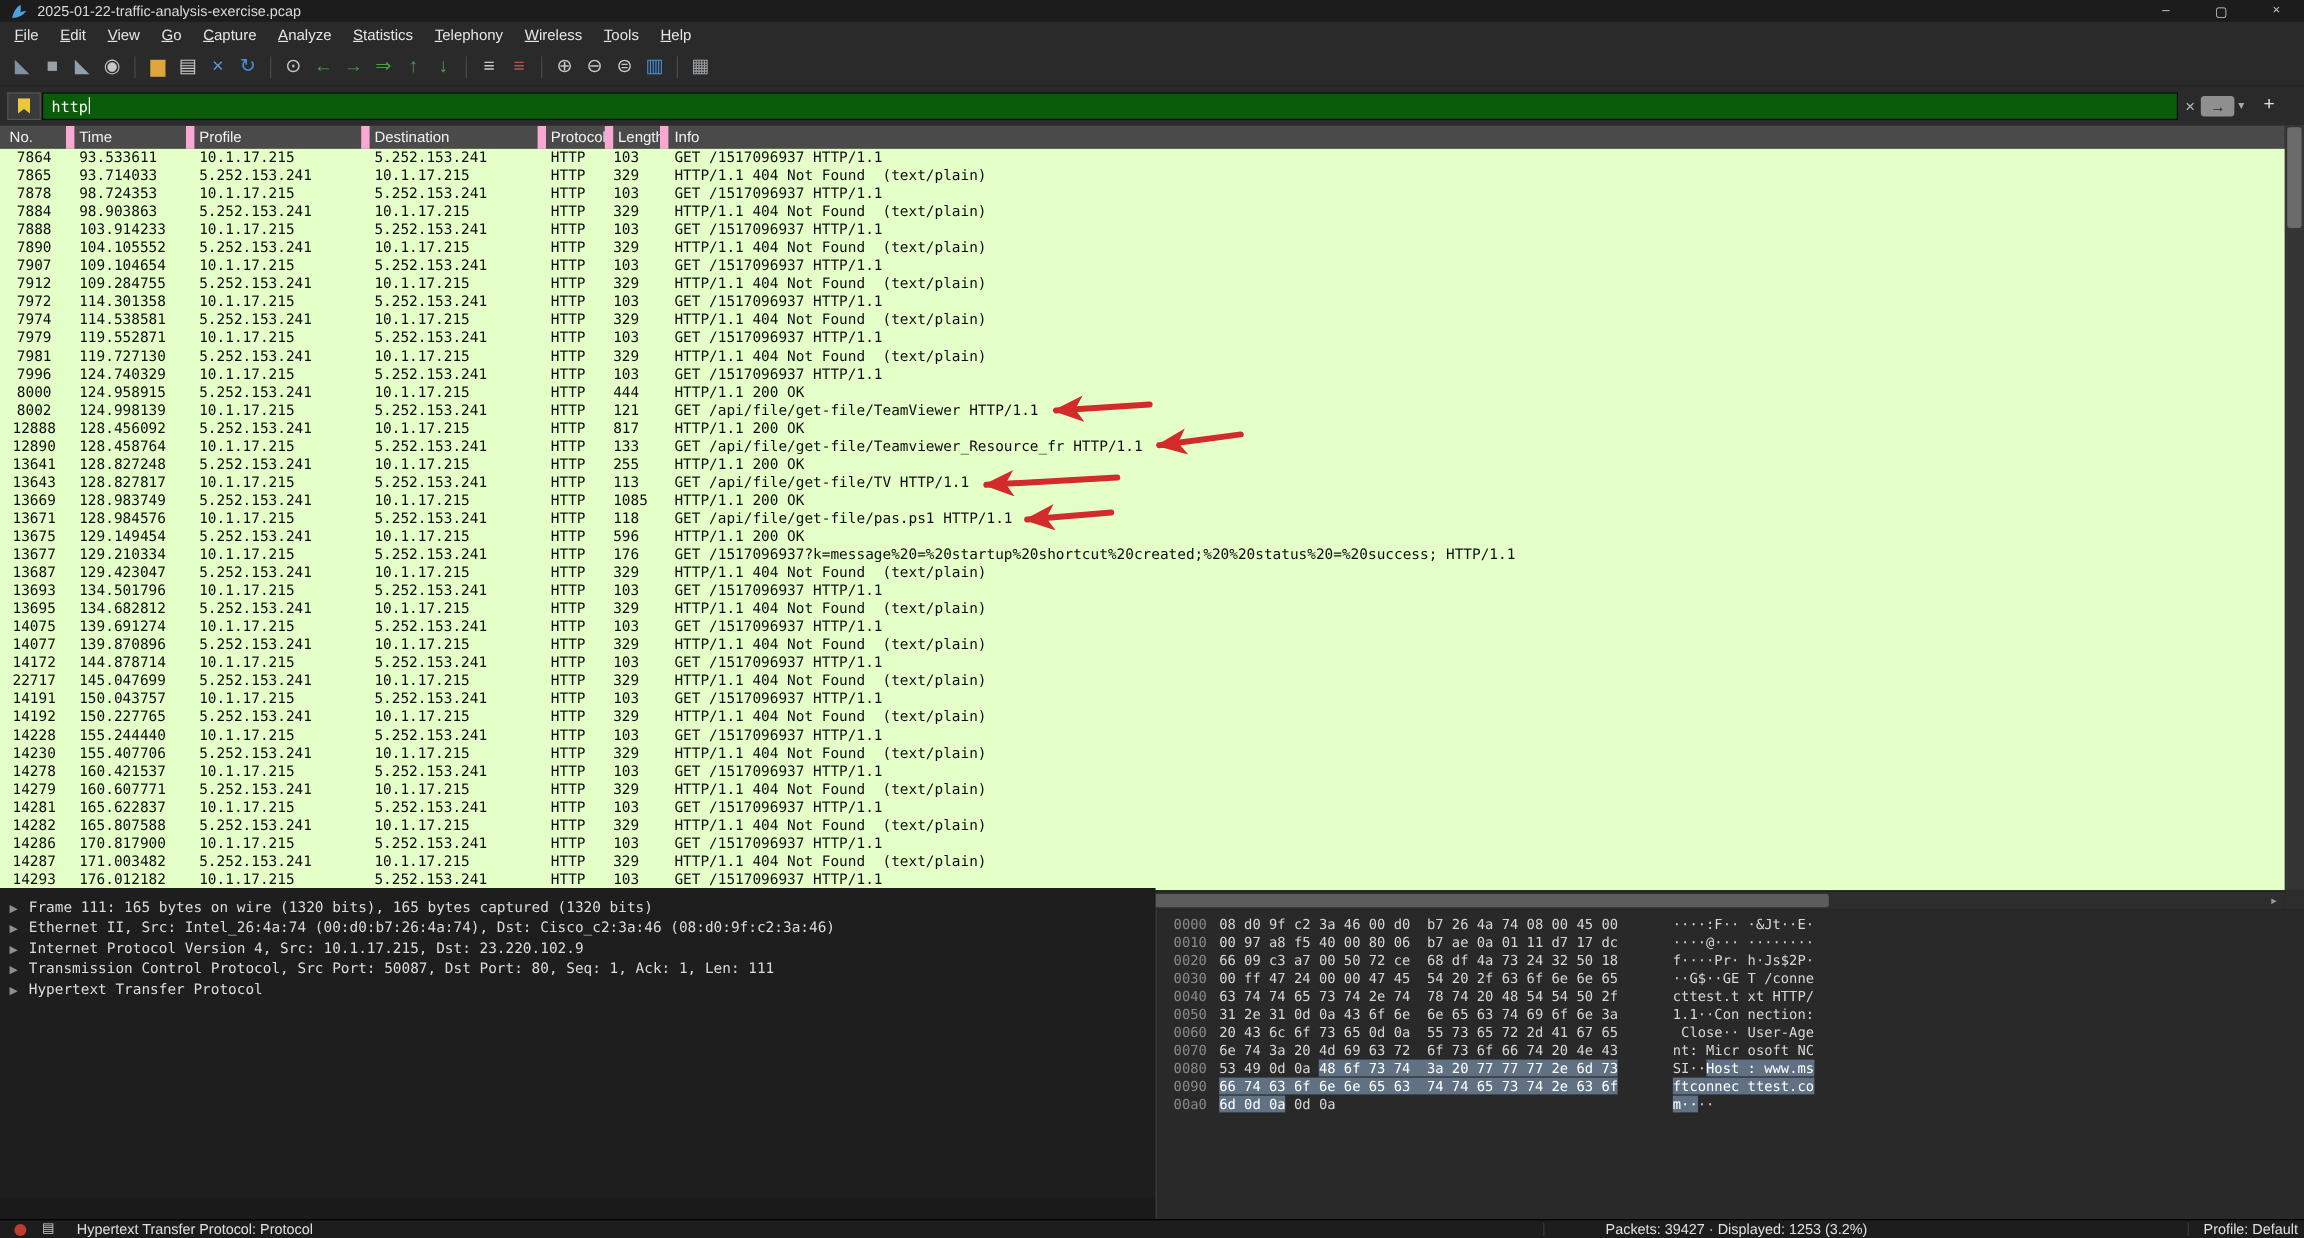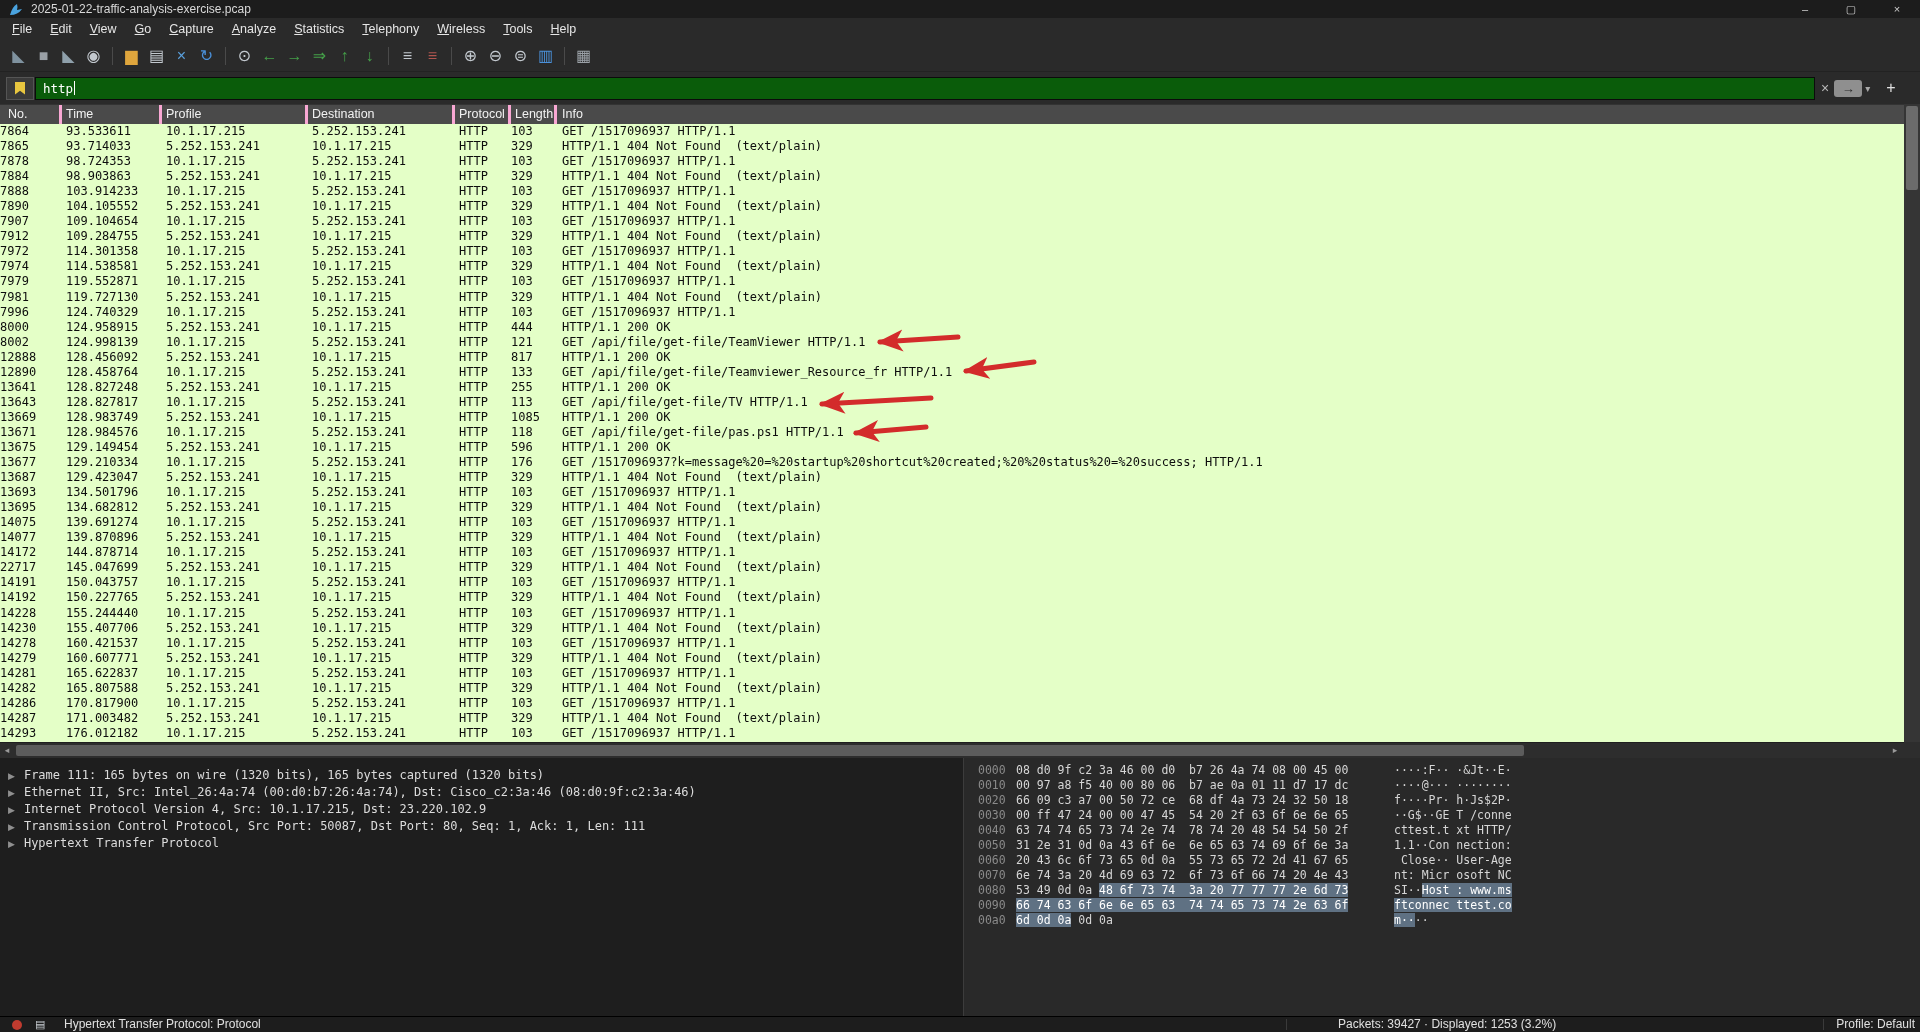--- a/index.html
+++ b/index.html
@@ -26,38 +26,38 @@
   .finput{height:23px;flex:0 0 1780px;border:1px solid #0b0b0b;box-sizing:border-box;color:#ffffff;
           font-family:"DejaVu Sans Mono",monospace;font-size:12.5px;display:flex;align-items:center;padding-left:7px;}
   .caret{display:inline-block;width:1px;height:14px;background:#ffffff;margin-left:1px;}
   .fbtn{color:#b9b9b9;font-size:14px;margin-left:6px;}
   .fapply{width:28px;height:17px;background:#8f8f8f;border-radius:3px;color:#2a2a2a;font-size:13px;line-height:17px;text-align:center;margin-left:5px;}
   .fcaret{color:#a8a8a8;font-size:10px;margin-left:3px;}
   .fplus{color:#e0e0e0;font-size:16px;margin-left:16px;}
   
   .pgrid{display:grid;grid-template-columns:62px 100px 146px 147px 56px 46px 1fr;}
   .phead{top:104px;left:0;width:1904px;height:20px;background:#4a4a4a;border-top:1px solid #333;box-sizing:border-box;}
-  .hc{color:#f2f2f2;font-size:12.5px;line-height:19px;border-right:3px solid #f9a8d4;padding-left:4px;white-space:nowrap;overflow:hidden;}
+  .hc{color:#f2f2f2;font-size:12.5px;line-height:19px;border-right:7px solid #f9a8d4;padding-left:4px;white-space:nowrap;overflow:hidden;}
   .hc.c0{padding-left:8px;}
   .hc.c6{border-right:none;padding-left:5px;}
   .prows{top:124px;left:0;width:1904px;height:618px;overflow:hidden;}
   .prow{height:15.05px;line-height:15.05px;}
   .pc{font-family:"DejaVu Sans Mono",monospace;font-size:12px;color:#0d0d0d;white-space:pre;overflow:hidden;padding-left:4px;box-sizing:border-box;}
-  .pc.c0{text-align:left;padding-right:5px;padding-left:0;}
+  .pc.c0{text-align:center;padding-right:5px;padding-left:0;}
   .pc.c5{padding-right:2px;padding-left:0;}
   .pc.c6{padding-left:5px;}
   
   .vscroll{top:104px;right:0;width:16px;height:638px;background:#353535;}
   .vthumb{position:absolute;top:2px;left:2px;width:12px;height:84px;background:#6b6b6b;border-radius:2px;}
   .hscroll{top:742px;left:0;width:1904px;height:16px;background:#2d2d2d;border-top:1px solid #1f1f1f;box-sizing:border-box;}
   .hthumb{position:absolute;top:2px;left:16px;width:1508px;height:11px;background:#5c5c5c;border-radius:2px;}
   .harrow{position:absolute;top:0;width:14px;height:15px;color:#9a9a9a;font-size:9px;line-height:15px;text-align:center;}
   .hcorner{top:742px;right:0;width:16px;height:16px;background:#2d2d2d;}
   
-  .details{top:758px;left:0;width:963px;height:258px;background:#1e1e1e;padding-top:7px;box-sizing:border-box;}
+  .details{top:740px;left:0;width:963px;height:258px;background:#1e1e1e;padding-top:7px;box-sizing:border-box;}
   .dline{height:17px;line-height:17px;white-space:pre;overflow:hidden;}
   .darrow{color:#8f8f8f;font-size:9px;padding:0 9px 0 8px;}
   .dline span:last-child{color:#dcdcdc;font-family:"DejaVu Sans Mono",monospace;font-size:12px;}
   .hexpane{top:758px;left:963px;width:957px;height:258px;background:#292929;border-left:1px solid #3c3c3c;box-sizing:border-box;padding-top:5px;}
   .hexrow{height:15px;line-height:15px;font-family:"DejaVu Sans Mono",monospace;font-size:11.5px;white-space:pre;display:flex;}
   .hoff{color:#8a8a8a;padding-left:14px;width:38px;flex:none;}
   .hbytes{color:#d6d6d6;width:342px;flex:none;}
   .hascii{color:#d6d6d6;margin-left:36px;}
   .sel{background:#5f7183;color:#ffffff;}
   

